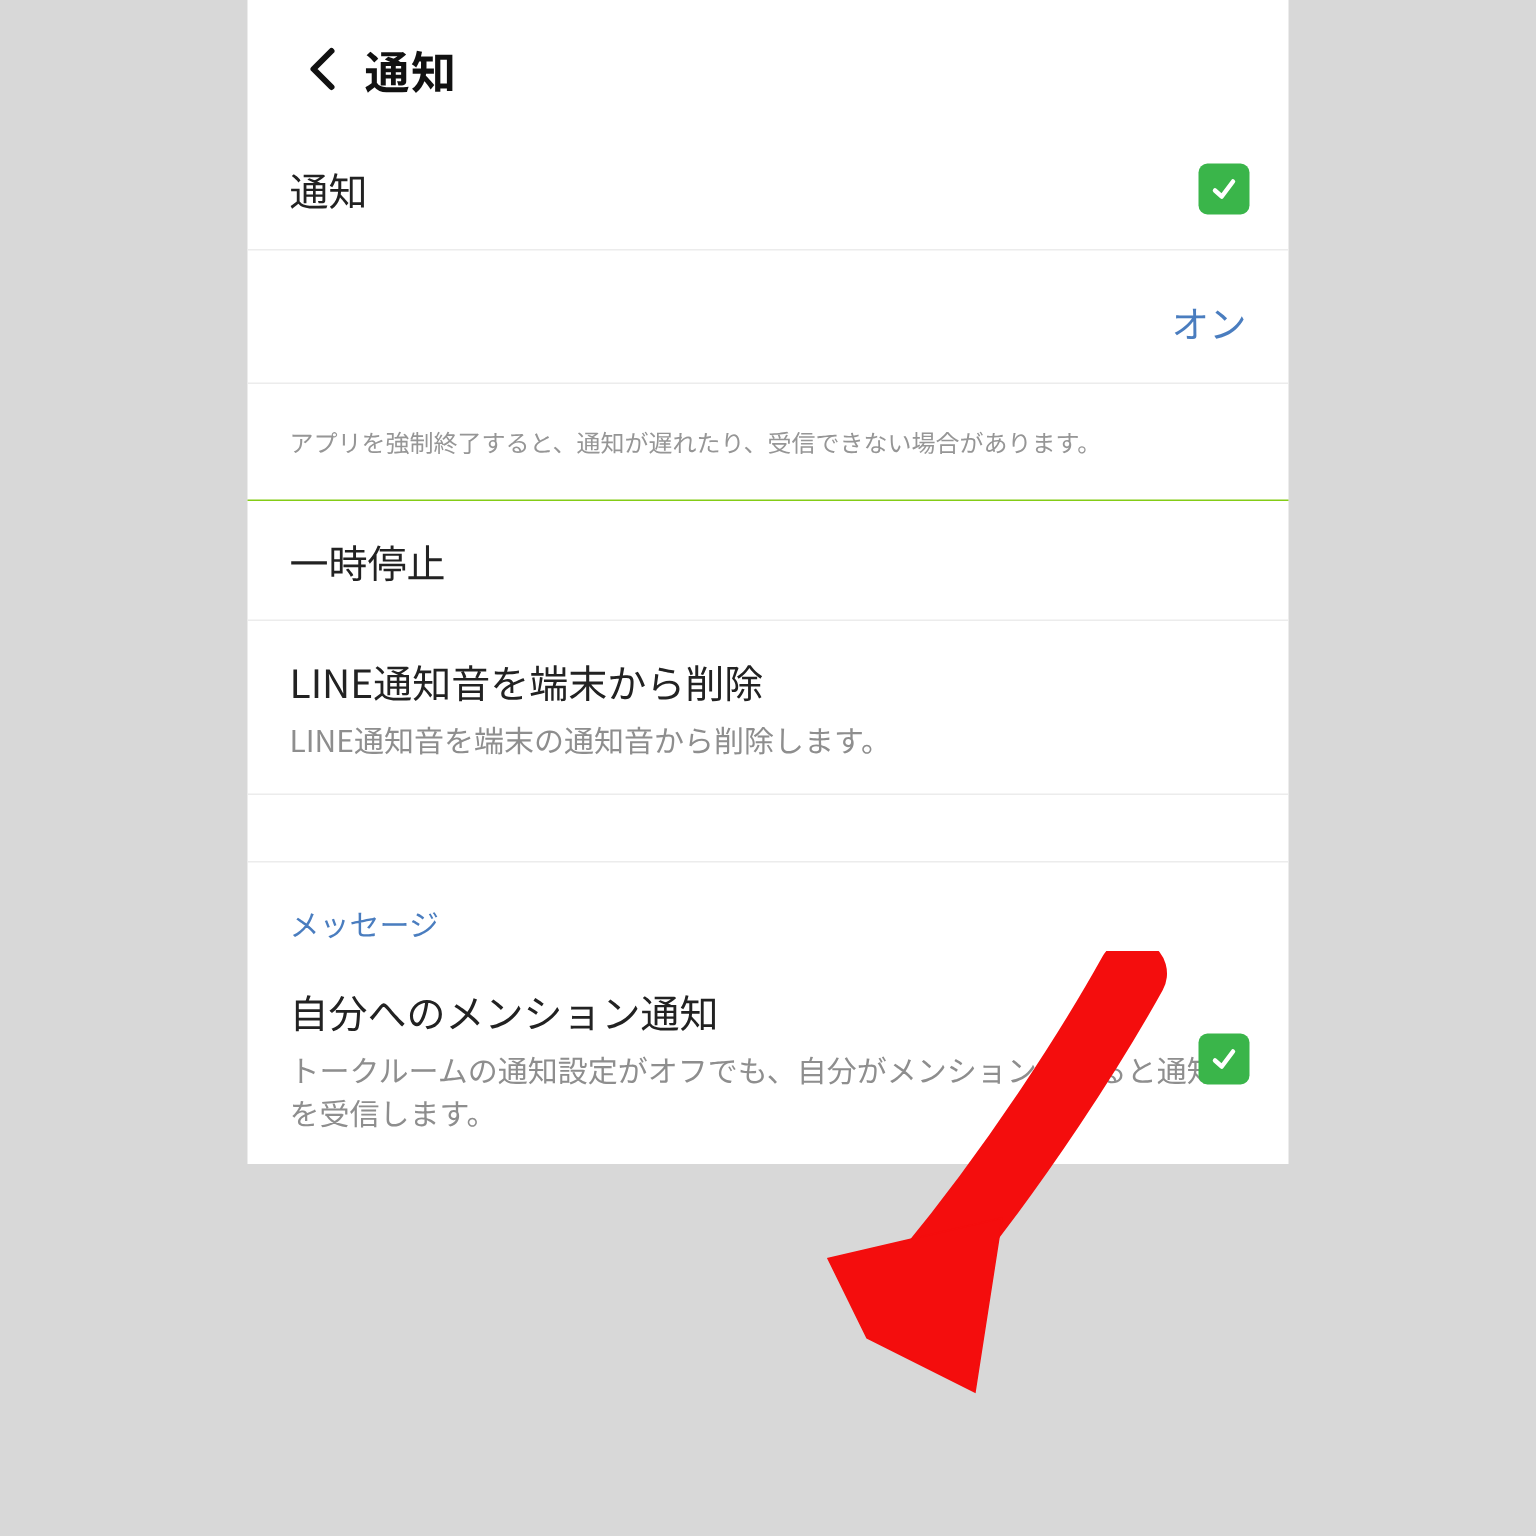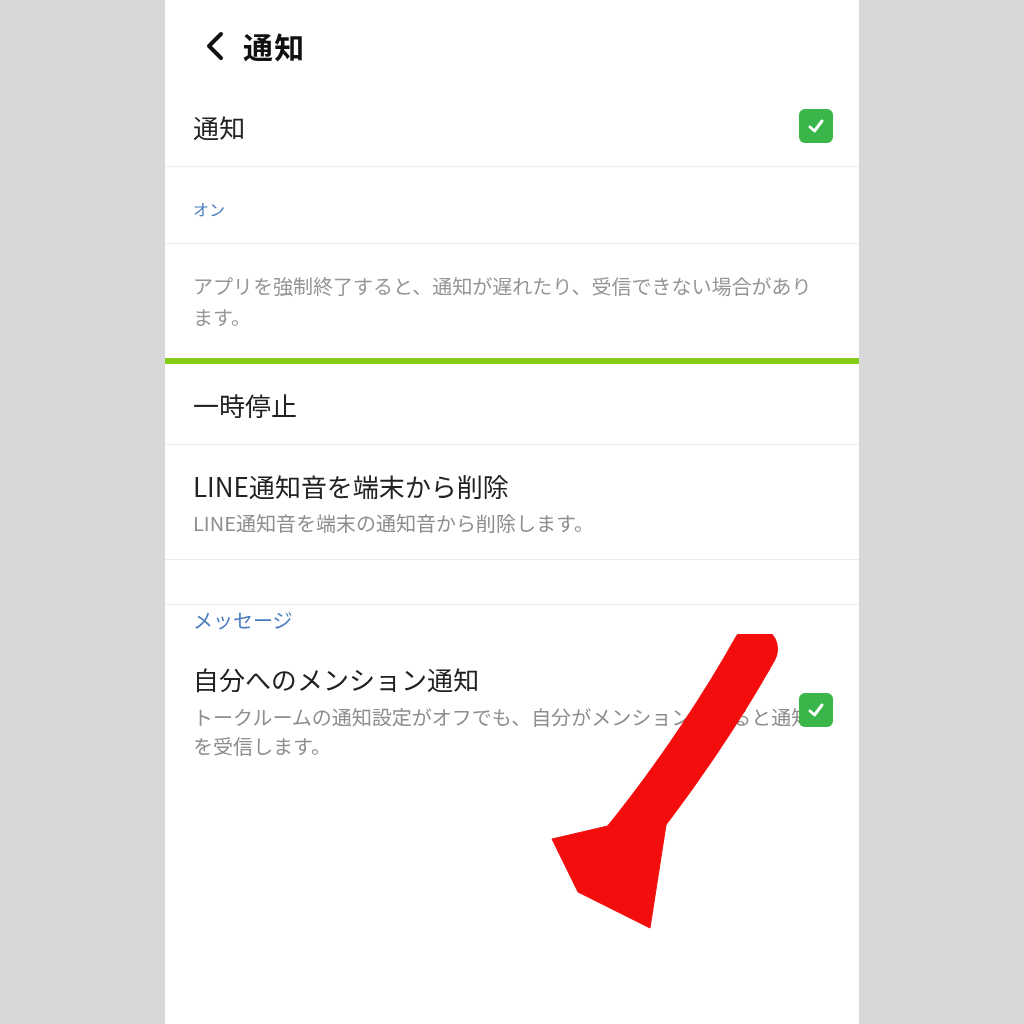--- a/index.html
+++ b/index.html
@@ -10,21 +10,21 @@
     background: #d8d8d8;
     font-family: -apple-system, "Hiragino Sans", "Hiragino Kaku Gothic ProN",
                  "Noto Sans JP", "Yu Gothic", Meiryo, sans-serif;
     overflow: hidden;
   }
   .phone {
     position: absolute;
     left: 165px;
     top: 0;
     width: 694px;
-    height: 1024px;
+    height: 776px;
     background: #ffffff;
     box-sizing: border-box;
   }
   .header {
     display: flex;
     align-items: center;
     padding: 24px 20px 18px 20px;
   }
   .back-btn {
     width: 44px;
@@ -54,39 +54,41 @@
     color: #222;
     line-height: 1.3;
   }
   .row-sub {
     font-size: 20px;
     color: #8e8e8e;
     margin-top: 6px;
     line-height: 1.45;
   }
   .row-link {
-    font-size: 16px;
+    font-size: 25px;
     color: #4a7dbf;
     margin-top: 6px;
+    text-align: right;
   }
   .info-block {
     padding: 26px 28px 26px 28px;
-    border-bottom: 6px solid #84cc16;
-    font-size: 20px;
+    border-bottom: 1px solid #84cc16;
+    font-size: 16px;
     color: #969696;
     line-height: 1.55;
   }
   .section-gap {
     height: 44px;
     border-bottom: 1px solid #ececec;
   }
   .section-label {
     padding: 0 28px 4px 28px;
     font-size: 20px;
     color: #4a7dbf;
+    margin-top: 26px;
   }
   .check {
     position: absolute;
     right: 26px;
     top: 50%;
     transform: translateY(-50%);
     width: 34px;
     height: 34px;
     border-radius: 6px;
     background: #3ab54a;

